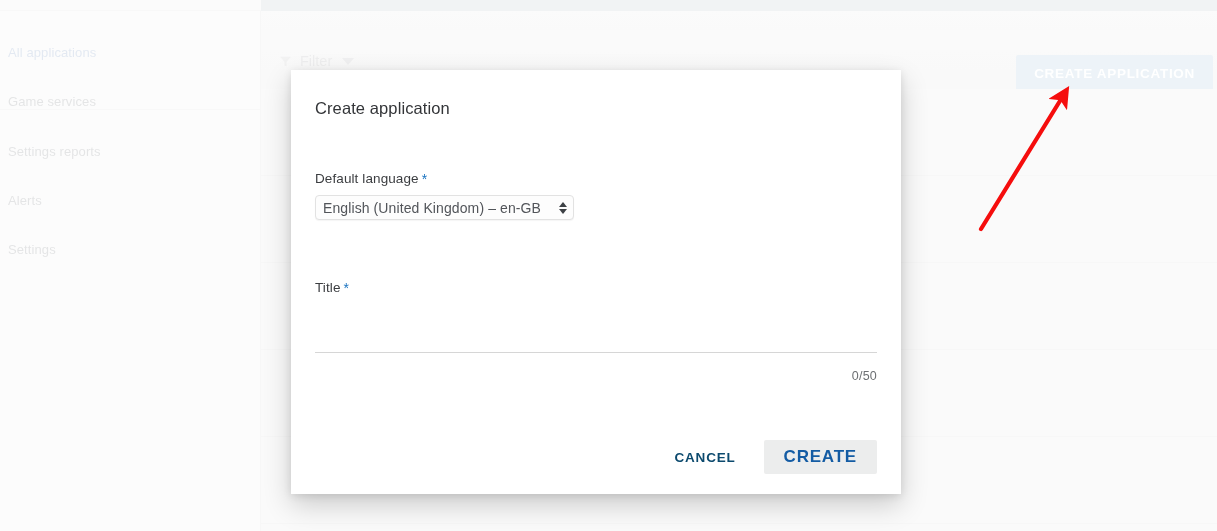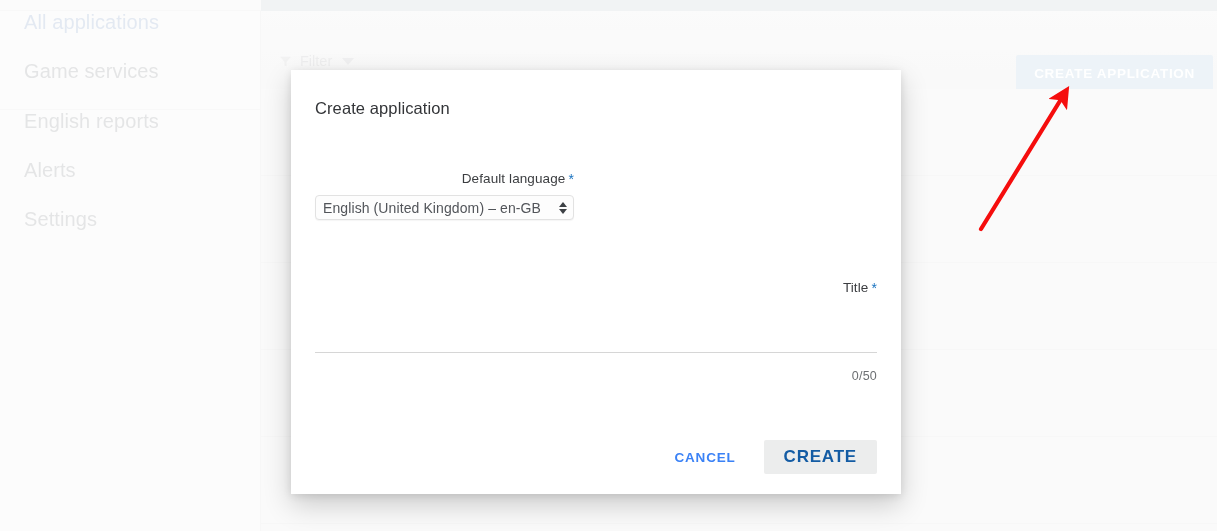--- a/index.html
+++ b/index.html
@@ -45,24 +45,24 @@
     left: 0; top: 11px;
     width: 261px; height: 520px;
     background: #f7f7f7;
     border-right: 1px solid #eaeaea;
     box-sizing: border-box;
   }
   .nav-item {
     position: relative;
     height: 49px;
     display: flex;
-    align-items: flex-start;
-    padding: 0 24px;
-    box-sizing: border-box;
-    font-size: 20px;
+    align-items: flex-end;
+    padding: 0 8px;
+    box-sizing: border-box;
+    font-size: 13px;
     color: #b9bbbd;
     letter-spacing: .1px;
     cursor: pointer;
     user-select: none;
   }
   .nav-item.active {
     color: #b6c6dd;
   }
   .nav-group-divider {
     height: 1px;
@@ -188,21 +188,20 @@
     left: 24px; top: 29px;
     font-size: 16.5px;
     color: #333538;
     letter-spacing: .1px;
   }
 
   .field-label {
     font-size: 13.5px;
     color: #3b3d40;
     letter-spacing: .1px;
-    text-align: right;
   }
   .req-star {
     color: #1a73c0;
     font-size: 14px;
     margin-left: 3px;
     vertical-align: -1px;
   }
 
   #lang-field {
     position: absolute;
@@ -282,21 +281,21 @@
     gap: 14px;
   }
   .btn-flat {
     height: 34px;
     padding: 0 14px;
     background: transparent;
     border: none;
     font-size: 13.5px;
     font-weight: bold;
     letter-spacing: .8px;
-    color: #3b82f6;
+    color: #0c4a6e;
     cursor: pointer;
     border-radius: 2px;
     font-family: "Liberation Sans", sans-serif;
   }
   .btn-raised {
     height: 34px;
     padding: 0 20px;
     background: #eceded;
     border: none;
     font-size: 17px;
@@ -331,21 +330,21 @@
     </div>
 
     <div class="nav-item">
       <span>Game services</span>
     </div>
 
 
     <div class="nav-group-divider"></div>
 
     <div class="nav-item">
-      <span>English reports</span>
+      <span>Settings reports</span>
     </div>
 
     <div class="nav-item">
       <span>Alerts</span>
     </div>
 
     <div class="nav-item">
       <span>Settings</span>
     </div>
 

